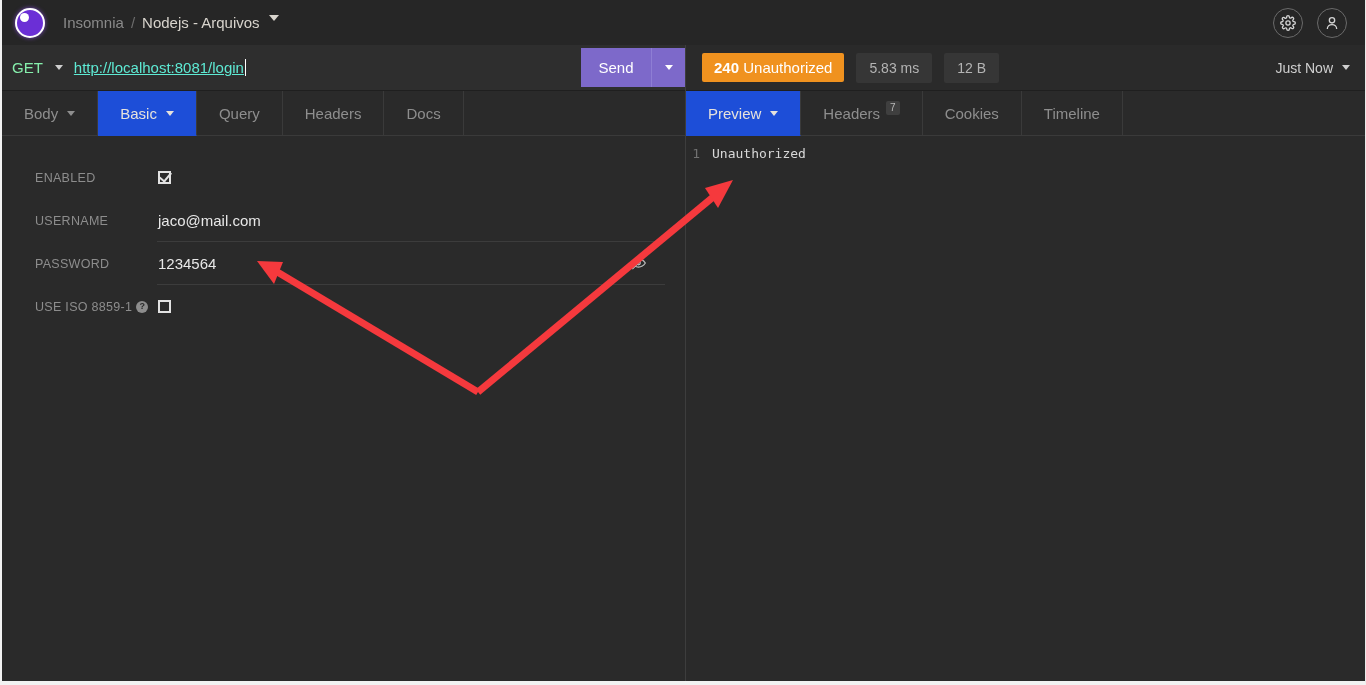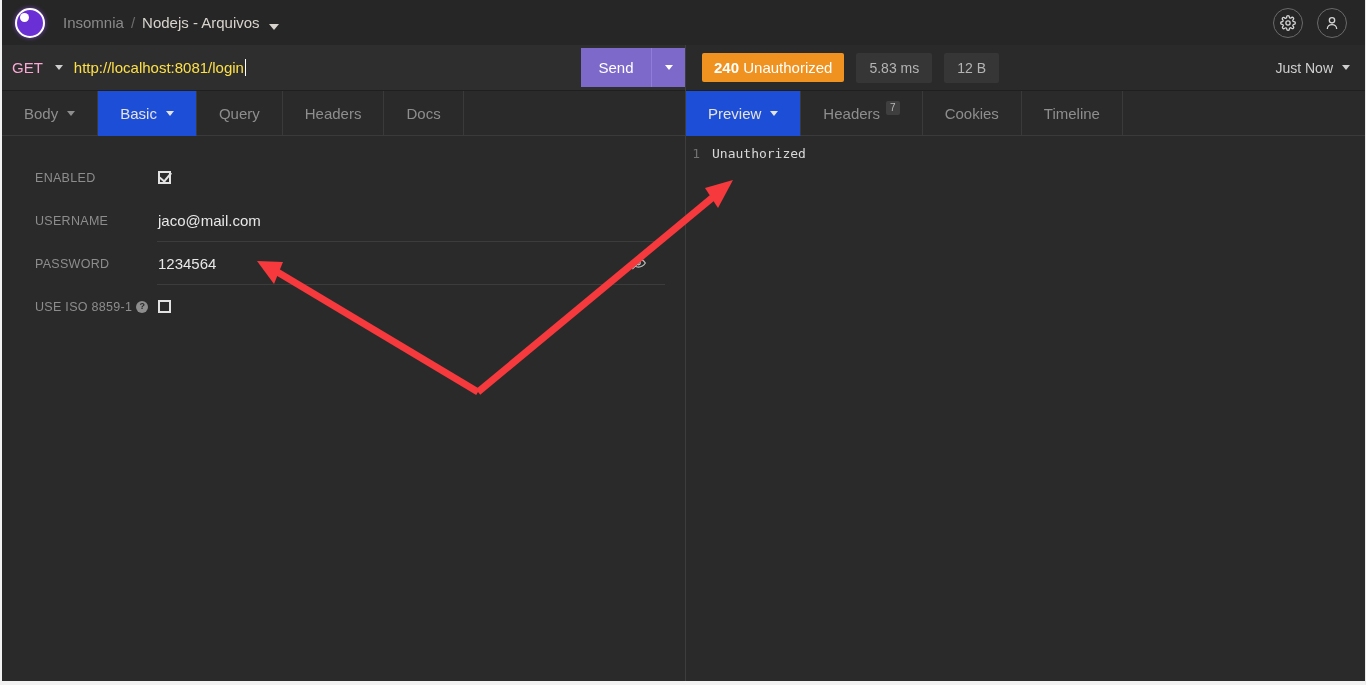--- a/index.html
+++ b/index.html
@@ -40,21 +40,21 @@
     content: "";
     position: absolute;
     width: 9px; height: 9px;
     border-radius: 50%;
     background: #ffffff;
     top: 3px; left: 3px;
   }
   .breadcrumb {
     margin-left: 18px;
     font-size: 15px;
-    display: flex; align-items: flex-end; gap: 7px;
+    display: flex; align-items: flex-start; gap: 7px;
     line-height: 1;
   }
   .crumb-app { color: #8a8a8a; }
   .crumb-sep { color: #6d6d6d; }
   .crumb-ws  { color: #d8d4cd; }
   .caret {
     display: inline-block;
     width: 0; height: 0;
     border-left: 5px solid transparent;
     border-right: 5px solid transparent;
@@ -80,34 +80,35 @@
 
   
   .urlbar {
     position: absolute; top: 45px; left: 0;
     width: 683px; height: 46px;
     background: #2e2e2e;
     display: flex; align-items: center;
     border-bottom: 1px solid #1f1f1f;
   }
   .method {
-    color: #f9a8d4;
+    color: #86efac;
     font-size: 15px;
     padding-left: 10px;
     display: flex; align-items: center; gap: 12px;
   }
   .method .caret { color: #cfcfcf; }
   .url-input {
     flex: 1;
-    color: #fde047;
+    color: #5eead4;
     font-size: 15px;
     padding-left: 11px;
     white-space: nowrap;
     overflow: hidden;
     position: relative;
+    text-decoration: underline;
   }
   .url-caret {
     display: inline-block;
     width: 1px; height: 17px;
     background: #ffffff;
     vertical-align: -3px;
     margin-left: 1px;
   }
   .send-wrap {
     display: flex; align-self: stretch;

